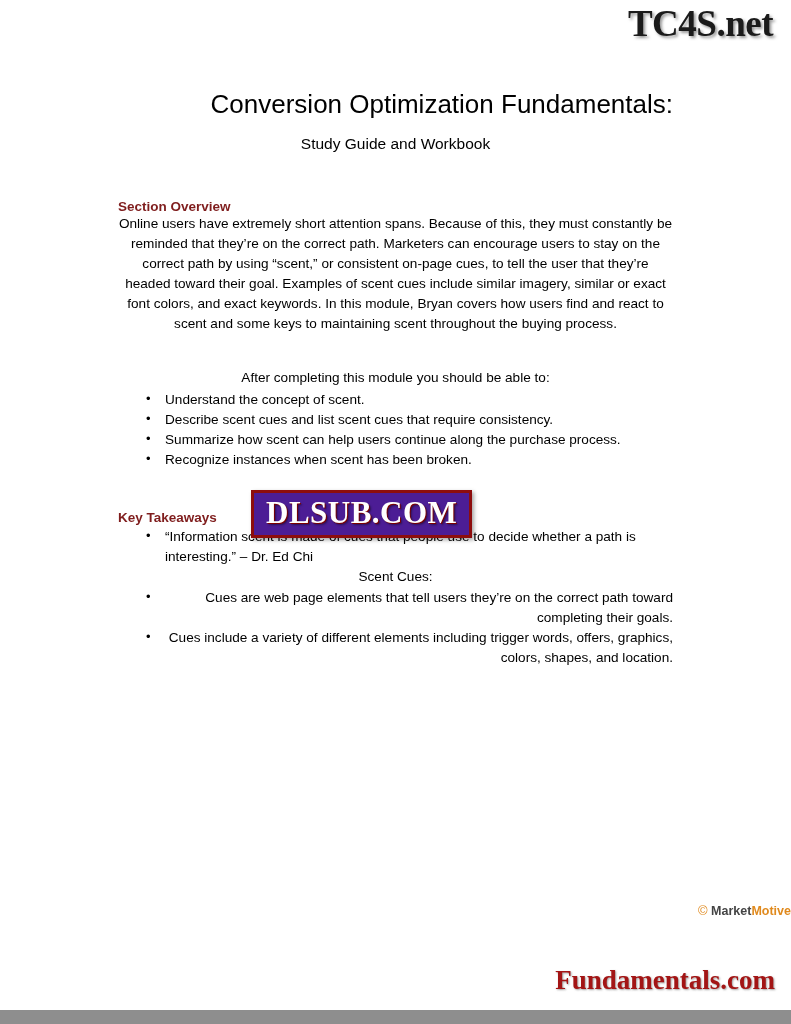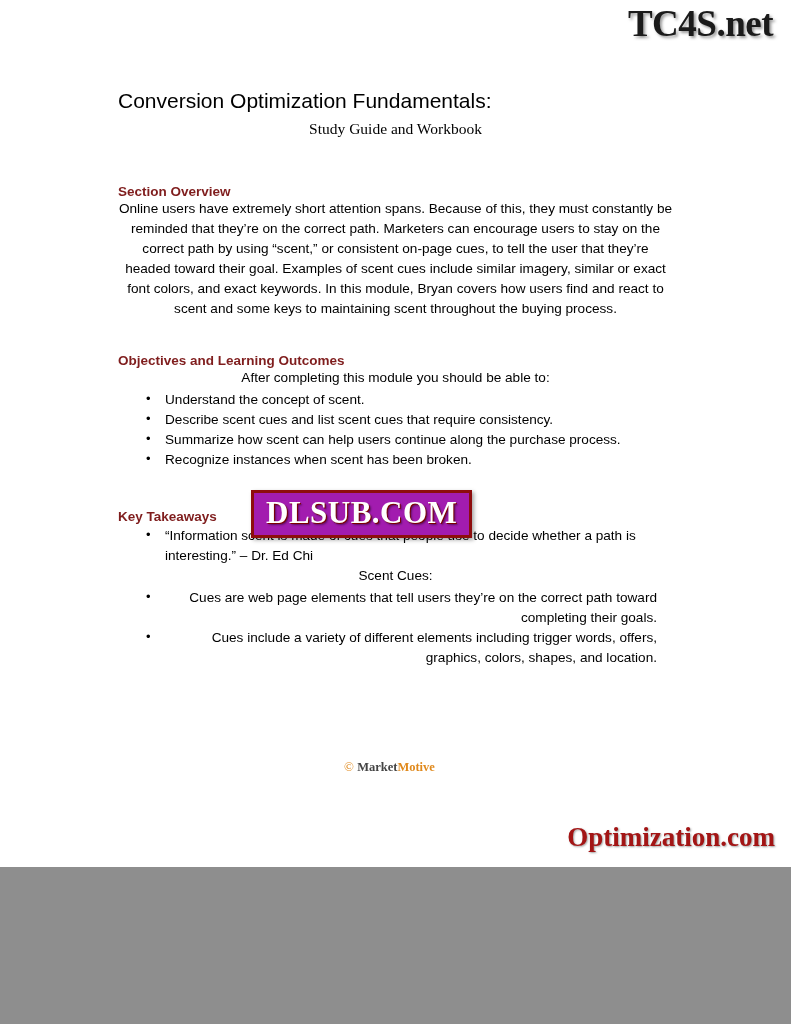--- a/index.html
+++ b/index.html
@@ -6,21 +6,21 @@
     margin: 0;
     padding: 0;
     background: #8e8e8e;
   }
   body {
     font-family: "Liberation Sans", sans-serif;
   }
   .page {
     position: relative;
     width: 791px;
-    height: 867px;
+    height: 1010px;
     background: #ffffff;
     overflow: hidden;
     box-sizing: border-box;
   }
   
   .tc4s {
     position: absolute;
     top: 2px;
     right: 18px;
     font-family: "Liberation Serif", serif;
@@ -45,55 +45,54 @@
   .doc {
     position: absolute;
     left: 0;
     top: 0;
     width: 791px;
     height: 1024px;
     box-sizing: border-box;
     padding: 0 118px;
   }
   .title {
-    text-align: left;
-    font-size: 21px;
+    text-align: right;
+    font-size: 26px;
     color: #000;
     margin: 0;
     padding-top: 86px;
     line-height: 1.42;
     font-weight: normal;
   }
   .subtitle {
     text-align: center;
     font-size: 15.5px;
     color: #000;
-    margin: 0;
+    margin: 8px;
     padding-top: 4px;
-    font-family: Liberation Serif, serif;
   }
   h2.heading {
     font-size: 13.5px;
     font-weight: bold;
     margin: 0;
     padding: 0;
     color: #7f1d1d;
   }
   .sec-overview-block { margin-top: 46px; }
   p.body {
     font-size: 13.6px;
     line-height: 1.47;
     margin: 0;
     color: #000;
     text-align: center;
   }
   .objectives-block { margin-top: 34px; }
   .intro-line { margin-top: 2px; }
   ul.bullets {
-    margin: 2px 16px 0 0;
+    margin: 2px 0 0 0;
     padding-left: 47px;
     list-style: none;
   }
   ul.bullets li {
     font-size: 13.6px;
     line-height: 1.47;
     color: #000;
     position: relative;
     padding-left: 0;
     margin-bottom: 0px;
@@ -114,39 +113,38 @@
 
   
   .dlsub {
     position: absolute;
     left: 251px;
     top: 490px;
     font-family: "Liberation Serif", serif;
     font-weight: bold;
     font-size: 31px;
     color: #ffffff;
-    background: #a21caf;
+    background: #4c1d95;
     border: 3px solid #8d0d0d;
     padding: 2px 12px 4px 12px;
     letter-spacing: 0.5px;
     text-shadow: 1px 1px 0 #7d0000, 2px 2px 2px rgba(0,0,0,0.45);
     box-shadow: 2px 2px 4px rgba(0,0,0,0.35);
     white-space: nowrap;
   }
   
   .footer-logo {
     position: absolute;
     left: 0;
-    right: 12px;
+    right: 0;
     bottom: 92px;
-    text-align: center;
+    text-align: right;
     font-size: 12.5px;
     font-weight: bold;
     white-space: nowrap;
-    font-family: Liberation Serif, serif;
   }
   .footer-logo .cmark {
     color: #e08a1e;
     font-weight: normal;
     font-size: 13px;
   }
   .footer-logo .market { color: #444444; }
   .footer-logo .motive { color: #e08a1e; }
 </style>
 </head>
@@ -162,21 +160,20 @@
       <span>Conversion Optimization Fundamentals:</span><br>
     </h1>
     <div class="subtitle">Study Guide and Workbook</div>
 
     <div class="sec-overview-block">
       <h2 class="heading">Section Overview</h2>
       <p class="body">Online users have extremely short attention spans. Because of this, they must constantly be reminded that they’re on the correct path. Marketers can encourage users to stay on the correct path by using “scent,” or consistent on-page cues, to tell the user that they’re headed toward their goal. Examples of scent cues include similar imagery, similar or exact font colors, and exact keywords. In this module, Bryan covers how users find and react to scent and some keys to maintaining scent throughout the buying process.</p>
     </div>
 
     <div class="objectives-block">
-      <h2 class="heading">Objectives and Learning Outcomes</h2>
       <p class="body intro-line">After completing this module you should be able to:</p>
       <ul class="bullets">
         <li>Understand the concept of scent.</li>
         <li>Describe scent cues and list scent cues that require consistency.</li>
         <li>Summarize how scent can help users continue along the purchase process.</li>
         <li>Recognize instances when scent has been broken.</li>
       </ul>
     </div>
 
     <div class="key-block">
@@ -193,15 +190,15 @@
 
   </div>
 
   <div class="dlsub">DLSUB.COM</div>
 
   <div class="footer-logo">
     <span class="cmark">©</span>
     <span class="market">Market</span><span class="motive">Motive</span>
   </div>
 
-  <div class="traders">Optimization.com</div>
+  <div class="traders">Fundamentals.com</div>
 
 </div>
 
 </body></html>

